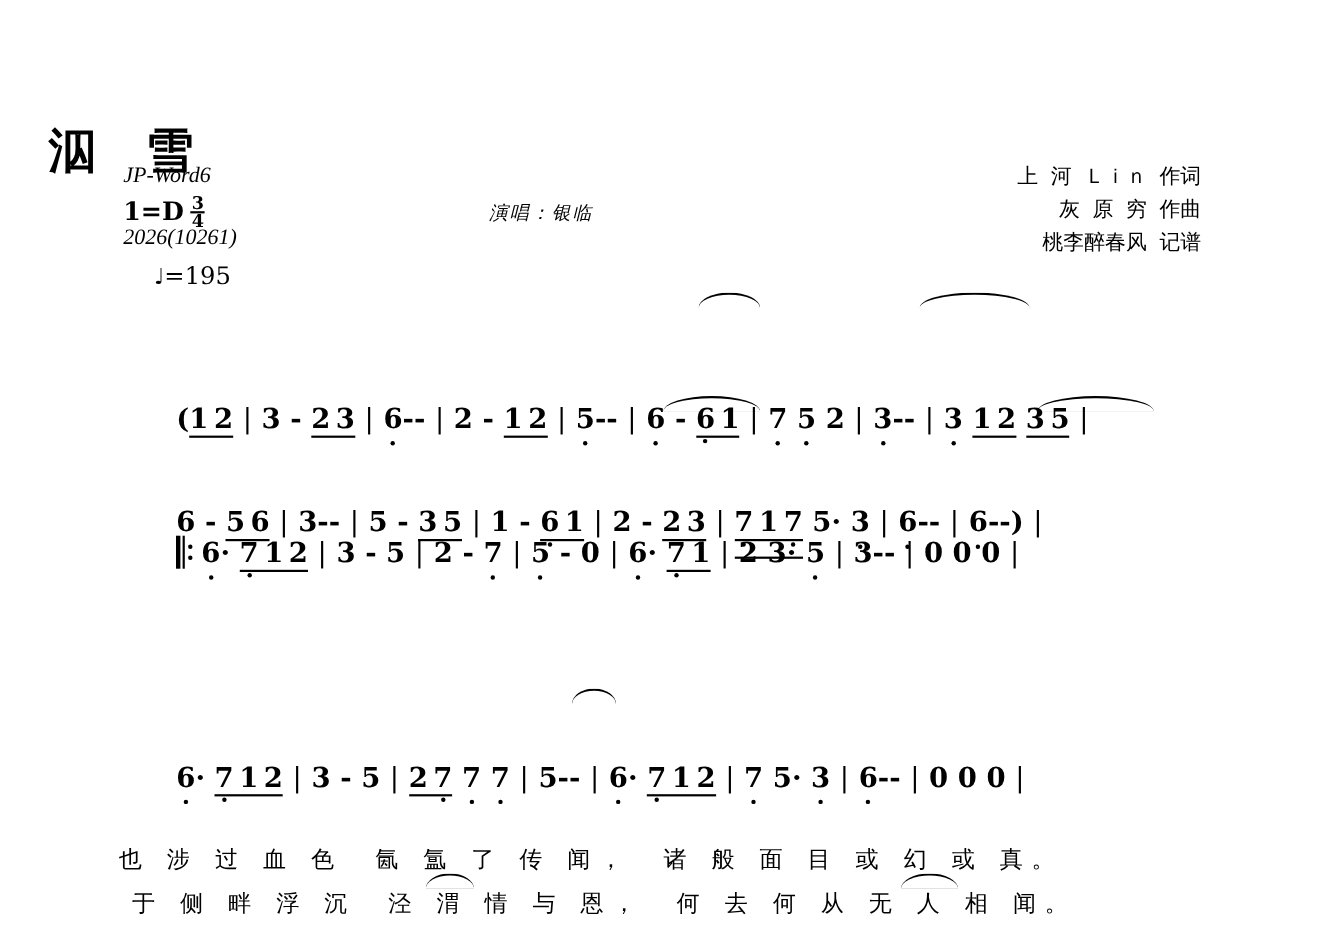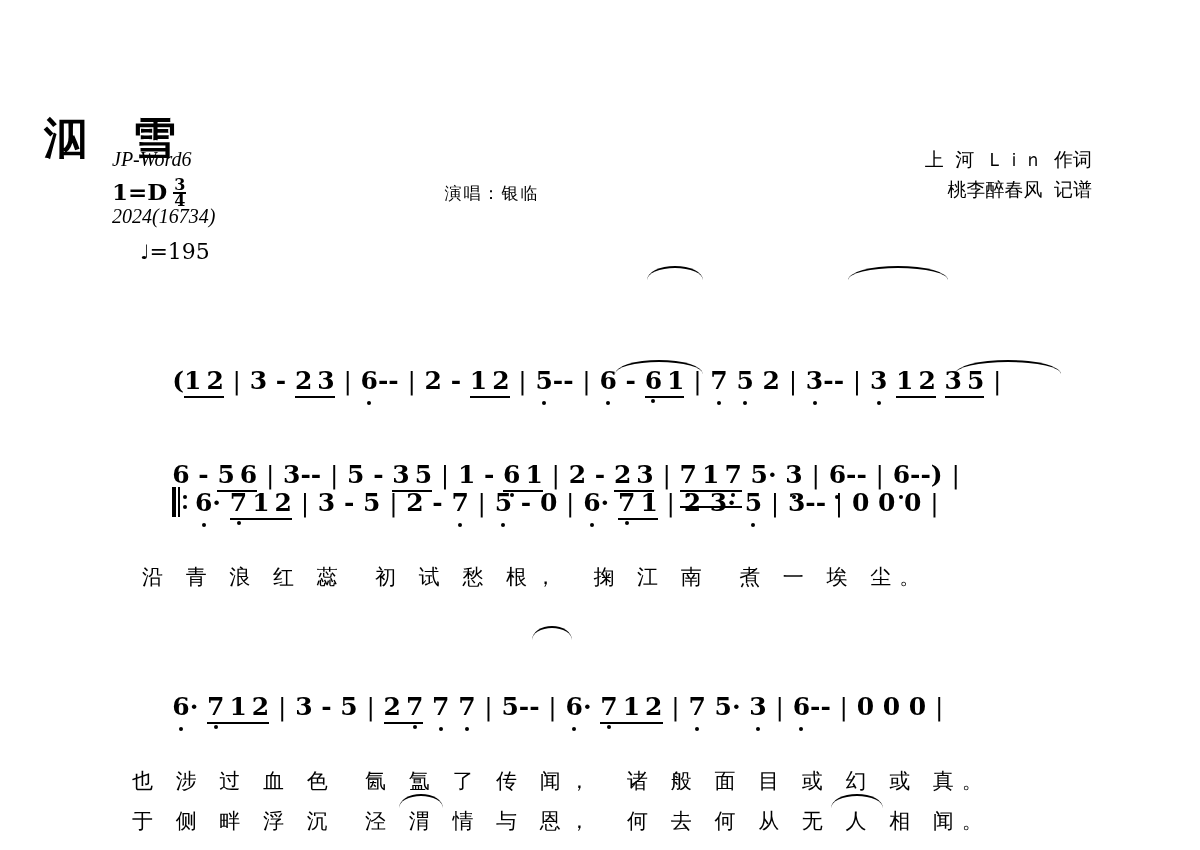--- a/index.html
+++ b/index.html
@@ -50,20 +50,21 @@
 
   .singer {
     position: absolute;
     left: 0;
     top: 182px;
     width: 984px;
     text-align: center;
     font-family: "DejaVu Sans", sans-serif;
     font-size: 17px;
     letter-spacing: 2px;
+    font-style: italic;
   }
 
   .credits {
     position: absolute;
     right: 108px;
     top: 146px;
     text-align: right;
     font-family: Liberation Mono, monospace;
     font-size: 19px;
     line-height: 30px;
@@ -96,21 +97,21 @@
     top: 214px;
     font-family: "DejaVu Serif", serif;
     font-size: 22px;
     white-space: pre;
   }
   .tempo .notehd { font-size: 20px; }
 
   
   .system {
     position: absolute;
-    left: 120px;
+    left: 108px;
     width: 990px;
     font-family: "DejaVu Serif", serif;
   }
   .notes {
     font-size: 25px;
     font-weight: bold;
     letter-spacing: 0px;
     white-space: pre;
     line-height: 34px;
     position: relative;
@@ -188,29 +189,30 @@
   .repeat-start u.d1 { top: 8px; }
   .repeat-start u.d2 { top: 18px; }
 </style>
 </head>
 <body>
 
 <div class="page">
 
   <div class="corner-id">
     <div>JP-Word6</div>
-    <div>2024(16734)</div>
+    <div>2026(10261)</div>
   </div>
 
   <div class="title">泅雪</div>
 
   <div class="singer">演唱：银临</div>
 
   <div class="credits">
     <div>上 河 Ｌｉｎ 作词</div>
+    <div>灰 原 穷 作曲</div>
     <div>桃李醉春风 记谱</div>
   </div>
 
   <div class="keysig">
     <span>1=</span><span>D</span><span class="frac"><span class="num">3</span><span class="den">4</span></span>
   </div>
 
   <div class="tempo">
     <span class="notehd">♩</span><span>=</span><span>195</span>
   </div>
@@ -228,29 +230,28 @@
       <span class="slur" style="left: 495px; top: 4px; width: 88px;"></span>
       <span class="slur" style="left: 835px; top: 4px; width: 106px;"></span>
       6 - <span class="b1">5 6</span> <span class="thin">|</span> 3-- <span class="thin">|</span> 5 - <span class="b1">3 5</span> <span class="thin">|</span> 1 - <span class="b1"><span class="dotb">6</span> 1</span> <span class="thin">|</span> 2 - <span class="b1">2 3</span> <span class="thin">|</span> <span class="b2"><span><span class="dotb">7</span> 1 <span class="dotb">7</span></span></span> 5<span class="adot">·</span> <span class="dotb">3</span> <span class="thin">|</span> <span class="dotb">6</span>-- <span class="thin">|</span> <span class="dotb">6</span>--) <span class="thin">|</span>
     </div>
   </div>
 
   <div class="system" style="top: 452px;">
     <div class="notes">
       <span class="repeat-start"><i></i><b></b><u class="d1"></u><u class="d2"></u></span> <span class="dotb">6</span><span class="adot">·</span> <span class="b1"><span class="dotb">7</span> 1 2</span> <span class="thin">|</span> 3 - 5 <span class="thin">|</span> 2 - <span class="dotb">7</span> <span class="thin">|</span> <span class="dotb">5</span> - 0 <span class="thin">|</span> <span class="dotb">6</span><span class="adot">·</span> <span class="b1"><span class="dotb">7</span> 1</span> <span class="thin">|</span> 2 3<span class="adot">·</span> <span class="dotb">5</span> <span class="thin">|</span> 3-- <span class="thin">|</span> 0 0 0 <span class="thin">|</span>
     </div>
-    <div class="lyric" style="margin-left: 22px;">沿 青 浪 红 蕊  初 试 愁 根，  掬 江 南  煮 一 埃 尘。</div>
   </div>
 
   <div class="system" style="top: 622px;">
     <div class="notes">
       <span class="slur" style="left: 412px; top: 4px; width: 40px;"></span>
       <span class="dotb">6</span><span class="adot">·</span> <span class="b1"><span class="dotb">7</span> 1 2</span> <span class="thin">|</span> 3 - 5 <span class="thin">|</span> <span class="b1">2 <span class="dotb">7</span></span> <span class="dotb">7</span> <span class="dotb">7</span> <span class="thin">|</span> 5-- <span class="thin">|</span> <span class="dotb">6</span><span class="adot">·</span> <span class="b1"><span class="dotb">7</span> 1 2</span> <span class="thin">|</span> <span class="dotb">7</span> 5<span class="adot">·</span> <span class="dotb">3</span> <span class="thin">|</span> <span class="dotb">6</span>-- <span class="thin">|</span> 0 0 0 <span class="thin">|</span>
     </div>
-    <div class="lyric" style="margin-left: 12px;">也 涉 过 血 色  氤 氲 了 传 闻，  诸 般 面 目 或 幻 或 真。</div>
+    <div class="lyric" style="margin-left: 0px;">也 涉 过 血 色  氤 氲 了 传 闻，  诸 般 面 目 或 幻 或 真。</div>
     <div class="lyric" style="margin-left: 12px;">于 侧 畔 浮 沉  泾 渭 情 与 恩，  何 去 何 从 无 人 相 闻。</div>
   </div>
 
   <div class="system" style="top: 790px;">
     <div class="notes">
       <span class="slur" style="left: 279px; top: 4px; width: 44px;"></span>
       <span class="slur" style="left: 711px; top: 4px; width: 52px;"></span>
       3 - 2  --  6 -   3--  2 1    5   3--  3 - 0  3 - 2 
     </div>
   </div>

